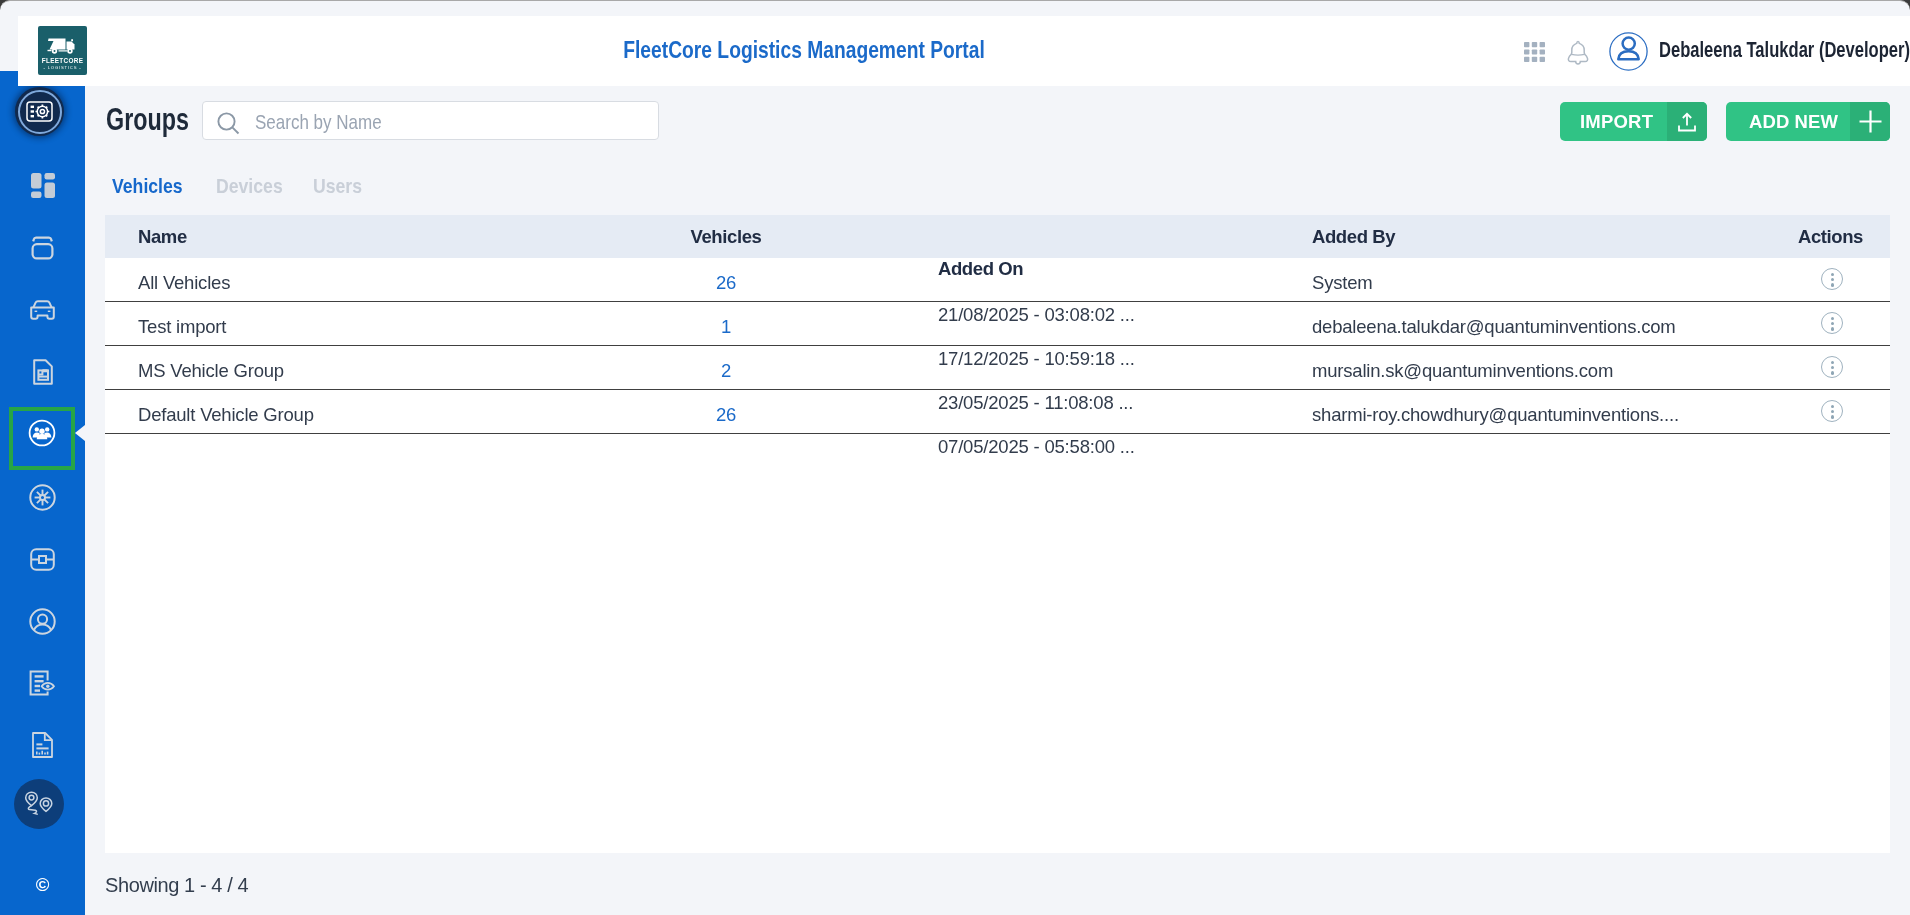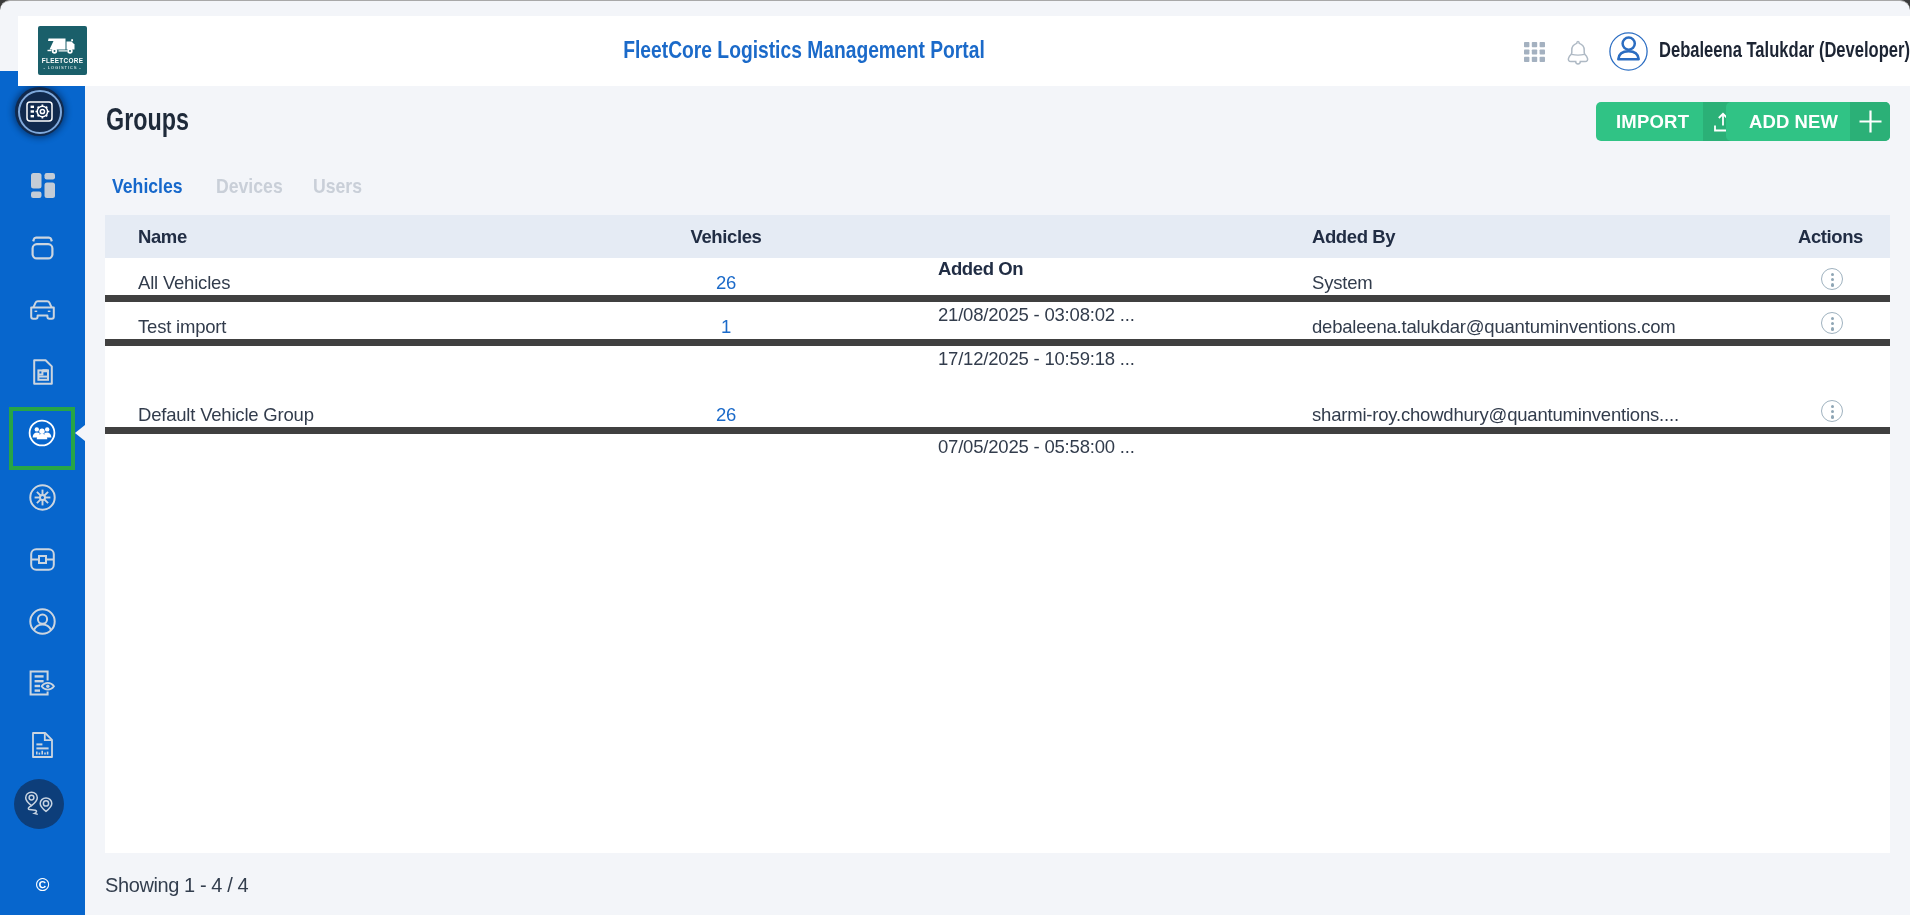--- a/index.html
+++ b/index.html
@@ -22,35 +22,35 @@
 #pincirc { position:absolute; left:14px; top:708px; width:50px; height:50px; border-radius:50%; background:#0d3e7a; display:flex; align-items:center; justify-content:center; }
 #copyr { position:absolute; left:0; top:803px; width:85px; text-align:center; color:#ffffff; font-size:18.5px; font-weight:bold; }
 
 #main { position:absolute; left:85px; top:70px; width:1581px; height:845px; }
 #groups-h { position:absolute; left:21px; top:31px; font-size:31px; font-weight:bold; color:#1e2a3a; letter-spacing:0; transform:scaleX(0.753); transform-origin:left center; }
 #search { position:absolute; left:117px; top:30px; width:457px; height:39px; background:#fff; border:1px solid #d8dce2; border-radius:4px; }
 #search .ph { position:absolute; left:52px; top:8px; font-size:21px; color:#9aa4b2; letter-spacing:0; transform:scaleX(0.81); transform-origin:left center; white-space:nowrap; }
 .gbtn { position:absolute; top:31px; height:39px; background:#30c385; border-radius:5px; color:#fff; font-weight:bold; font-size:18.5px; letter-spacing:0.2px; }
 .gbtn .lbl { position:absolute; top:9px; }
 .gbtn .seg { position:absolute; right:0; top:0; width:40px; height:39px; background:#2bb077; border-radius:0 5px 5px 0; display:flex; align-items:center; justify-content:center; }
-#btn-import { left:1475px; width:147px;margin-left:36px; }
+#btn-import { left:1475px; width:147px; }
 #btn-import .lbl { left:20px; }
 #btn-add { left:1641px; width:164px; }
 #btn-add .lbl { left:23px; letter-spacing:0.1px; }
 
 #tabs { position:absolute; left:0; top:103px; height:24px; width:500px; font-size:21px; font-weight:bold; }
 #tabs span { position:absolute; top:0; transform:scaleX(0.84); transform-origin:left center; white-space:nowrap; }
 #tabs .t1{left:26.5px;} #tabs .t2{left:130.5px;} #tabs .t3{left:227.5px;}
 #tabs .on { color:#1668cb; }
 #tabs .off { color:#c9cfd8; }
 
 #card { position:absolute; left:20px; top:144px; width:1785px; height:638px; background:#ffffff; }
 #thead { position:absolute; left:0; top:0; width:1785px; height:43px; background:#e5ebf4; }
 .hcell { position:absolute; top:0; height:43px; line-height:43px; font-size:18.5px; font-weight:bold; color:#212d44; letter-spacing:-0.4px; }
-.trow { position:absolute; left:0; width:1785px; height:44px; border-bottom:7px solid #404040; }
+.trow { position:absolute; left:0; width:1785px; height:44px; border-bottom:1px solid #404040; }
 .tcell { position:absolute; top:3px; height:43px; line-height:43px; font-size:18.5px; color:#323c4c; letter-spacing:-0.2px; }
 .c-name { left:18px;margin-left:15px; }
 .c-veh { left:521px; width:200px; text-align:center; }
 .c-von { left:833px;margin-top:32px; }
 .c-vby { left:1207px; }
 .blue { color:#1b6ac9; }
 .dots { position:absolute; left:1716px; top:10px; width:22px; height:22px; border:1.5px solid #9fb2bf; border-radius:50%; }
 .dots i { position:absolute; left:9.2px; width:3.2px; height:3.2px; border-radius:50%; background:#8fa6b5; }
 .dots i:nth-child(1){ top:4px; } .dots i:nth-child(2){ top:9.2px; } .dots i:nth-child(3){ top:14.4px; }
 #showing { position:absolute; left:20px; top:803px; font-size:20px; color:#333e4e; letter-spacing:-0.4px; }
@@ -236,20 +236,29 @@
     <span class="hico" id="ic-avatar" style="left:1591px; top:16px;">
       <svg width="39" height="39" viewBox="0 0 39 39" fill="none">
         <circle cx="19.5" cy="19.5" r="18.6" stroke="#2e6fc3" stroke-width="1.3"></circle>
         <circle cx="19.7" cy="11.6" r="6.1" stroke="#2b6dc1" stroke-width="2.5"></circle>
         <path d="M9.3 27.2 C9.8 21.9 13.6 19.3 19.5 19.3 C25.4 19.3 29.2 21.9 29.7 27.2 Z" stroke="#2b6dc1" stroke-width="2.5" stroke-linejoin="round"></path>
       </svg>
     </span>
   </div>
   <div id="main">
     <div id="groups-h">Groups</div>
+    <div id="search">
+      <span style="position:absolute;left:13px;top:9px;">
+        <svg width="26" height="26" viewBox="0 0 26 26" fill="none" stroke="#8b98a6" stroke-width="1.9">
+          <circle cx="10.5" cy="10.5" r="8.1"></circle>
+          <path d="M16.6 16.6 L22.5 22.5"></path>
+        </svg>
+      </span>
+      <span class="ph">Search by Name</span>
+    </div>
     <div class="gbtn" id="btn-import">
         <span class="lbl">IMPORT</span>
         <span class="seg">
       <svg width="22" height="22" viewBox="0 0 22 22" fill="none" stroke="#ffffff" stroke-width="1.8">
         <path d="M3 14.5 L3 19.5 L19 19.5 L19 14.5"></path>
         <path d="M11 14.5 L11 3.2"></path>
         <path d="M6.8 7 L11 2.8 L15.2 7"></path>
       </svg>
     </span>
       </div>
@@ -290,20 +299,31 @@
         <span class="tcell c-name">Test import</span>
         <span class="tcell c-veh blue">1</span>
         <span class="tcell c-von">17/12/2025 - 10:59:18 ...</span>
         <span class="tcell c-vby">debaleena.talukdar@quantuminventions.com</span>
         <span class="dots">
             <i></i>
             <i></i>
             <i></i>
           </span>
       </div>
+      <div class="trow" style="top:131px;">
+        <span class="tcell c-name">MS Vehicle Group</span>
+        <span class="tcell c-veh blue">2</span>
+        <span class="tcell c-von">23/05/2025 - 11:08:08 ...</span>
+        <span class="tcell c-vby">mursalin.sk@quantuminventions.com</span>
+        <span class="dots">
+            <i></i>
+            <i></i>
+            <i></i>
+          </span>
+      </div>
       <div class="trow" style="top:175px;">
         <span class="tcell c-name">Default Vehicle Group</span>
         <span class="tcell c-veh blue">26</span>
         <span class="tcell c-von">07/05/2025 - 05:58:00 ...</span>
         <span class="tcell c-vby">sharmi-roy.chowdhury@quantuminventions....</span>
         <span class="dots">
             <i></i>
             <i></i>
             <i></i>
           </span>

